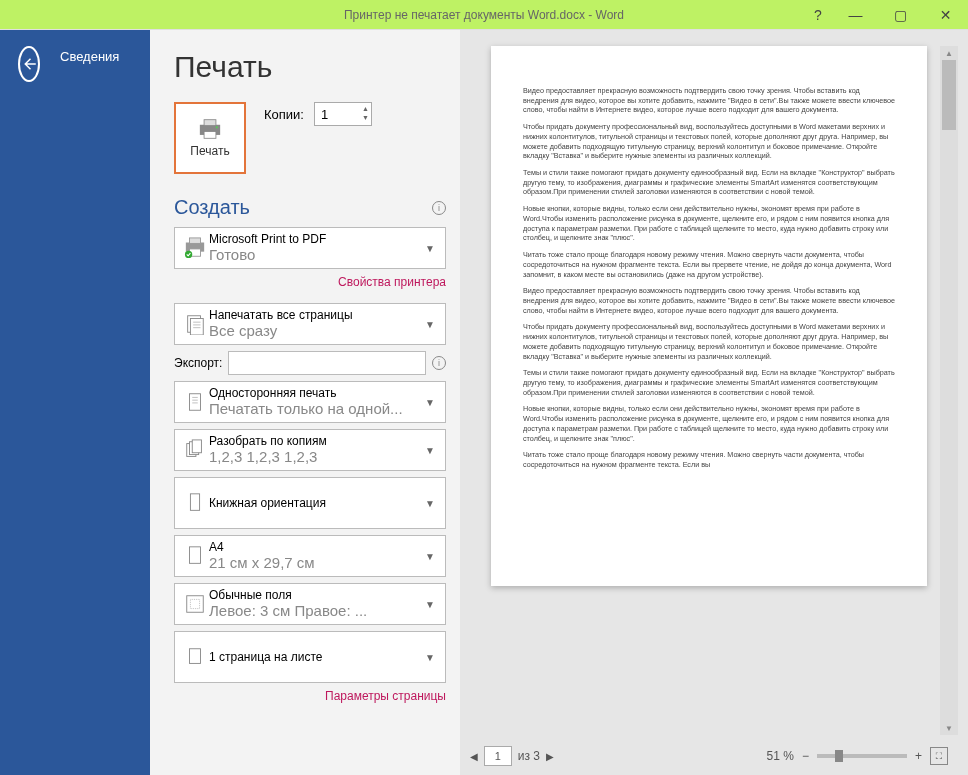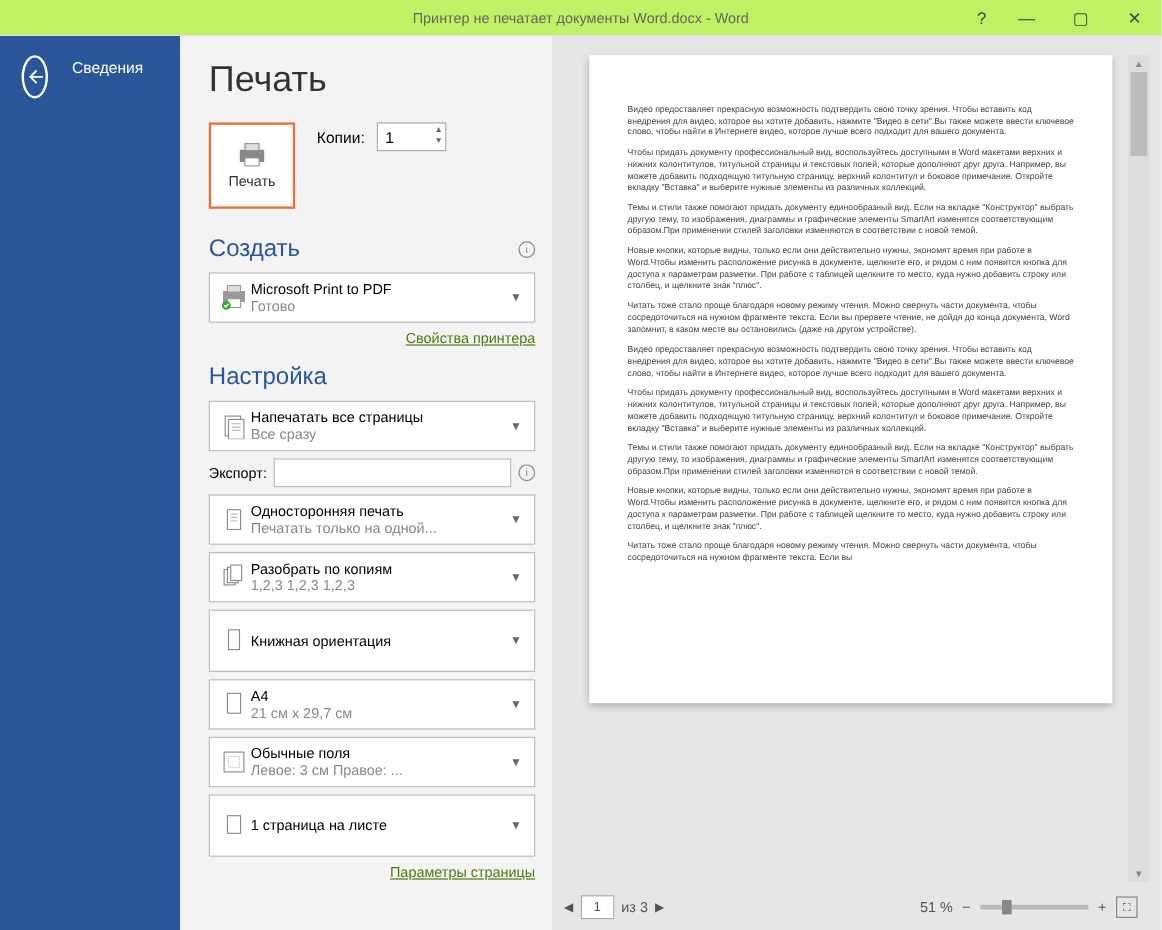--- a/index.html
+++ b/index.html
@@ -30,25 +30,25 @@
 .spinner { width: 58px; height: 24px; border: 1px solid #aaa; background: #fff; display: flex; align-items: center; padding: 0 6px; position: relative; }
 .spinner-arrows { position: absolute; right: 2px; top: 1px; font-size: 7px; line-height: 9px; color: #666; display: flex; flex-direction: column; }
 
 .section-header { font-size: 20px; font-weight: 400; color: #2b579a; margin-bottom: 8px; display: flex; align-items: center; justify-content: space-between; }
 .info-icon { width: 14px; height: 14px; border: 1px solid #888; border-radius: 50%; font-size: 9px; color: #888; display: flex; align-items: center; justify-content: center; }
 
 .dropdown { border: 1px solid #bbb; background: #fff; height: 52px; display: flex; align-items: center; padding: 0 6px; margin-bottom: 6px; font-size: 12px; position: relative; cursor: pointer; }
 .dropdown.tall { height: 42px; }
 .dd-icon { width: 28px; display: flex; align-items: center; justify-content: center; color: #555; }
 .dd-text { flex: 1; line-height: 1.2; overflow: hidden; }
-.dd-text .sub { color: #888; font-size: 12px; }
+.dd-text .sub { color: #888; font-size: 15px; }
 .dd-chevron { color: #666; font-size: 10px; padding: 0 4px; }
 
 .link-right { text-align: right; font-size: 12px; margin: 2px 0 14px; }
-.link-right a { color: #4d7c0f; text-decoration: underline; cursor: pointer; }
+.link-right a { color: #be185d; cursor: pointer; }
 
 .pages-row { display: flex; align-items: center; gap: 6px; font-size: 12px; margin: 4px 0 6px; }
 .pages-input { flex: 1; height: 24px; border: 1px solid #bbb; background: #fff; padding: 0 4px; }
 
 .preview-area { flex: 1; background: #e6e6e6; display: flex; flex-direction: column; padding: 10px 10px 4px 0; }
 .preview-scroll { flex: 1; background: #e6e6e6; display: flex; justify-content: center; align-items: flex-start; padding: 6px; position: relative; }
 .preview-page { width: 436px; height: 540px; background: #fff; box-shadow: 0 2px 6px rgba(0,0,0,0.25); padding: 40px 32px; font-size: 7.2px; color: #444; line-height: 1.35; overflow: hidden; }
 .preview-page p { margin-bottom: 7px; }
 .scrollbar-v { width: 18px; background: #ddd; position: absolute; right: 0; top: 6px; bottom: 6px; }
 .scrollbar-v .thumb { position: absolute; top: 14px; left: 2px; right: 2px; height: 70px; background: #bbb; }
@@ -138,23 +138,20 @@
             </svg>
         </div>
         <div class="dd-text">
           <div>Microsoft Print to PDF</div>
           <div class="sub">Готово</div>
         </div>
         <div class="dd-chevron">▼</div>
       </div>
       <div class="link-right"><a>Свойства принтера</a></div>
 
-      <div class="section-header">
-          <span>Настройка</span>
-        </div>
 
       <div class="dropdown tall">
         <div class="dd-icon">
             <svg width="22" height="22" viewBox="0 0 24 24">
               <rect x="4" y="3" width="14" height="18" fill="#fff" stroke="#888"></rect>
               <rect x="7" y="6" width="14" height="18" fill="#fff" stroke="#888"></rect>
               <line x1="10" y1="10" x2="18" y2="10" stroke="#bbb"></line>
               <line x1="10" y1="13" x2="18" y2="13" stroke="#bbb"></line>
               <line x1="10" y1="16" x2="18" y2="16" stroke="#bbb"></line>
             </svg>

